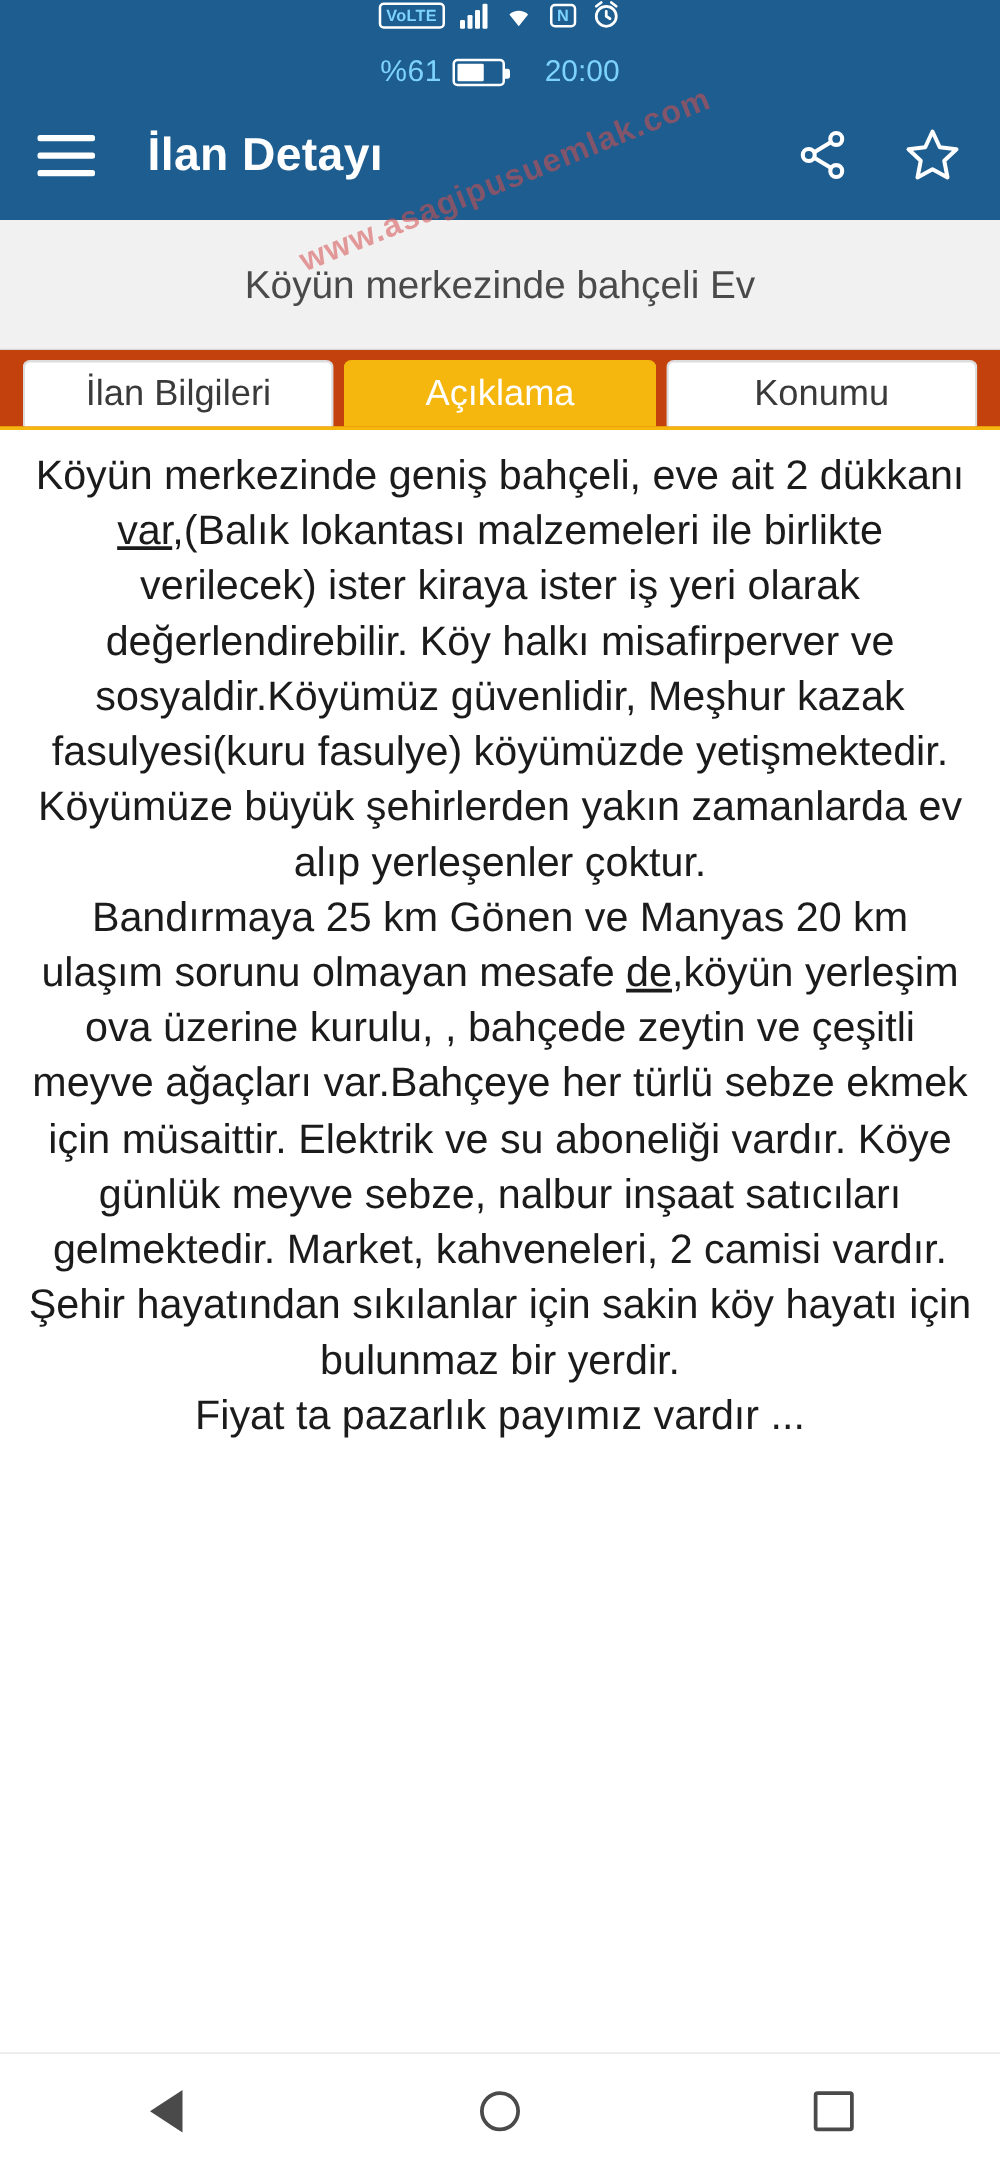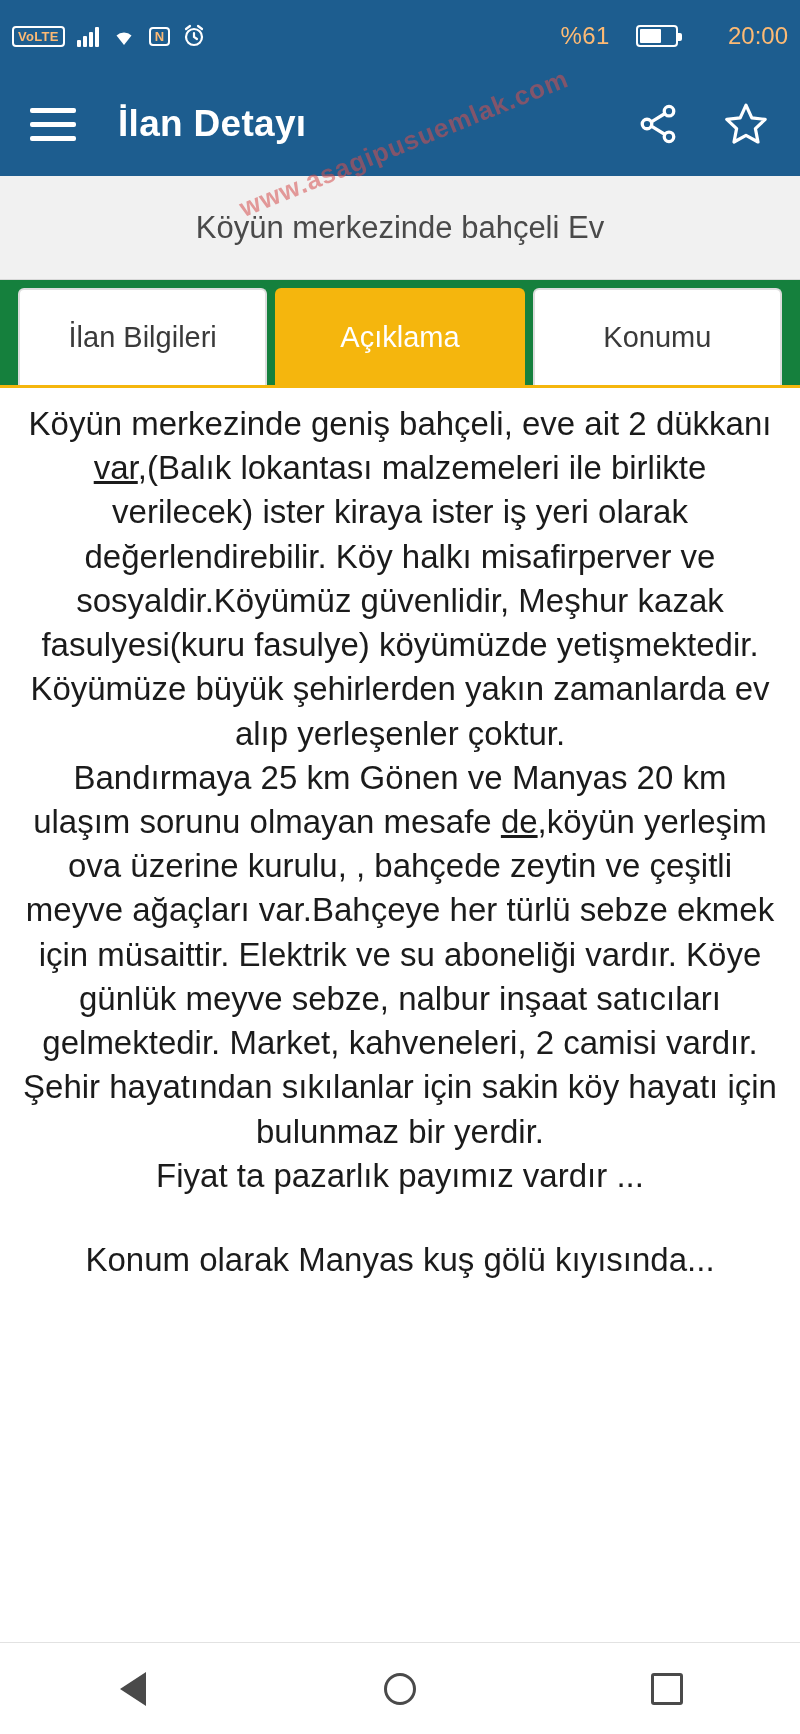--- a/index.html
+++ b/index.html
@@ -12,24 +12,25 @@
   }
 
   
   .statusbar {
     height: 72px;
     background: #1d5d8f;
     display: flex;
     align-items: center;
     justify-content: space-between;
     padding: 0 12px;
-    color: #fdba74;
+    color: #7dd3fc;
+    flex-direction: column;
   }
   .status-left { display: flex; align-items: center; gap: 12px; }
-  .status-right { display: flex; align-items: center; gap: 26px; }
+  .status-right { display: flex; align-items: center; gap: 8px; }
   .volte-badge {
     border: 2px solid #ffffff;
     border-radius: 4px;
     font-size: 13px;
     font-weight: bold;
     padding: 2px 4px;
     line-height: 1;
     letter-spacing: 0.3px;
   }
   .sig-bars { display: flex; align-items: flex-end; gap: 2px; height: 22px; }
@@ -98,22 +99,22 @@
     align-items: center;
     justify-content: center;
   }
   .subheader-text {
     font-size: 31px;
     color: #4a4a4a;
   }
 
   
   .tabs {
-    height: 108px;
-    background: #15803d;
+    height: 64px;
+    background: #c2410c;
     display: flex;
     align-items: stretch;
     padding: 8px 14px 0 14px;
     border-bottom: 3px solid #f5b60d;
   }
   .tab {
     flex: 1;
     margin: 0 4px;
     border: 2px solid #dddddd;
     border-bottom: none;
@@ -263,21 +264,20 @@
     <div class="tab">İlan Bilgileri</div>
     <div class="tab active">Açıklama</div>
     <div class="tab">Konumu</div>
   </div>
 
   <div class="desc">
     <p><span>Köyün merkezinde geniş bahçeli, eve ait 2 dükkanı </span><span class="u">var</span><span>,(Balık lokantası malzemeleri ile birlikte verilecek) ister kiraya ister iş yeri olarak değerlendirebilir. Köy halkı misafirperver ve sosyaldir.Köyümüz güvenlidir, Meşhur kazak fasulyesi(kuru fasulye) köyümüzde yetişmektedir. Köyümüze büyük şehirlerden yakın zamanlarda ev alıp yerleşenler çoktur.</span></p>
     <p><span>Bandırmaya 25 km Gönen ve Manyas 20 km ulaşım sorunu olmayan mesafe </span><span class="u">de</span><span>,köyün yerleşim ova üzerine kurulu, , bahçede zeytin ve çeşitli meyve ağaçları var.Bahçeye her türlü sebze ekmek için müsaittir. Elektrik ve su aboneliği vardır. Köye günlük meyve sebze, nalbur inşaat satıcıları gelmektedir. Market, kahveneleri, 2 camisi vardır. Şehir hayatından sıkılanlar için sakin köy hayatı için bulunmaz bir yerdir.</span></p>
     <p>Fiyat ta pazarlık payımız vardır ...</p>
     <span class="blank"></span>
-    <p>Konum olarak Manyas kuş gölü kıyısında...</p>
   </div>
 
   <div class="watermark">www.asagipusuemlak.com</div>
 
   <div class="navbar">
     <div class="nav-btn">
         <span class="nav-back"></span>
       </div>
     <div class="nav-btn">
         <span class="nav-home"></span>

